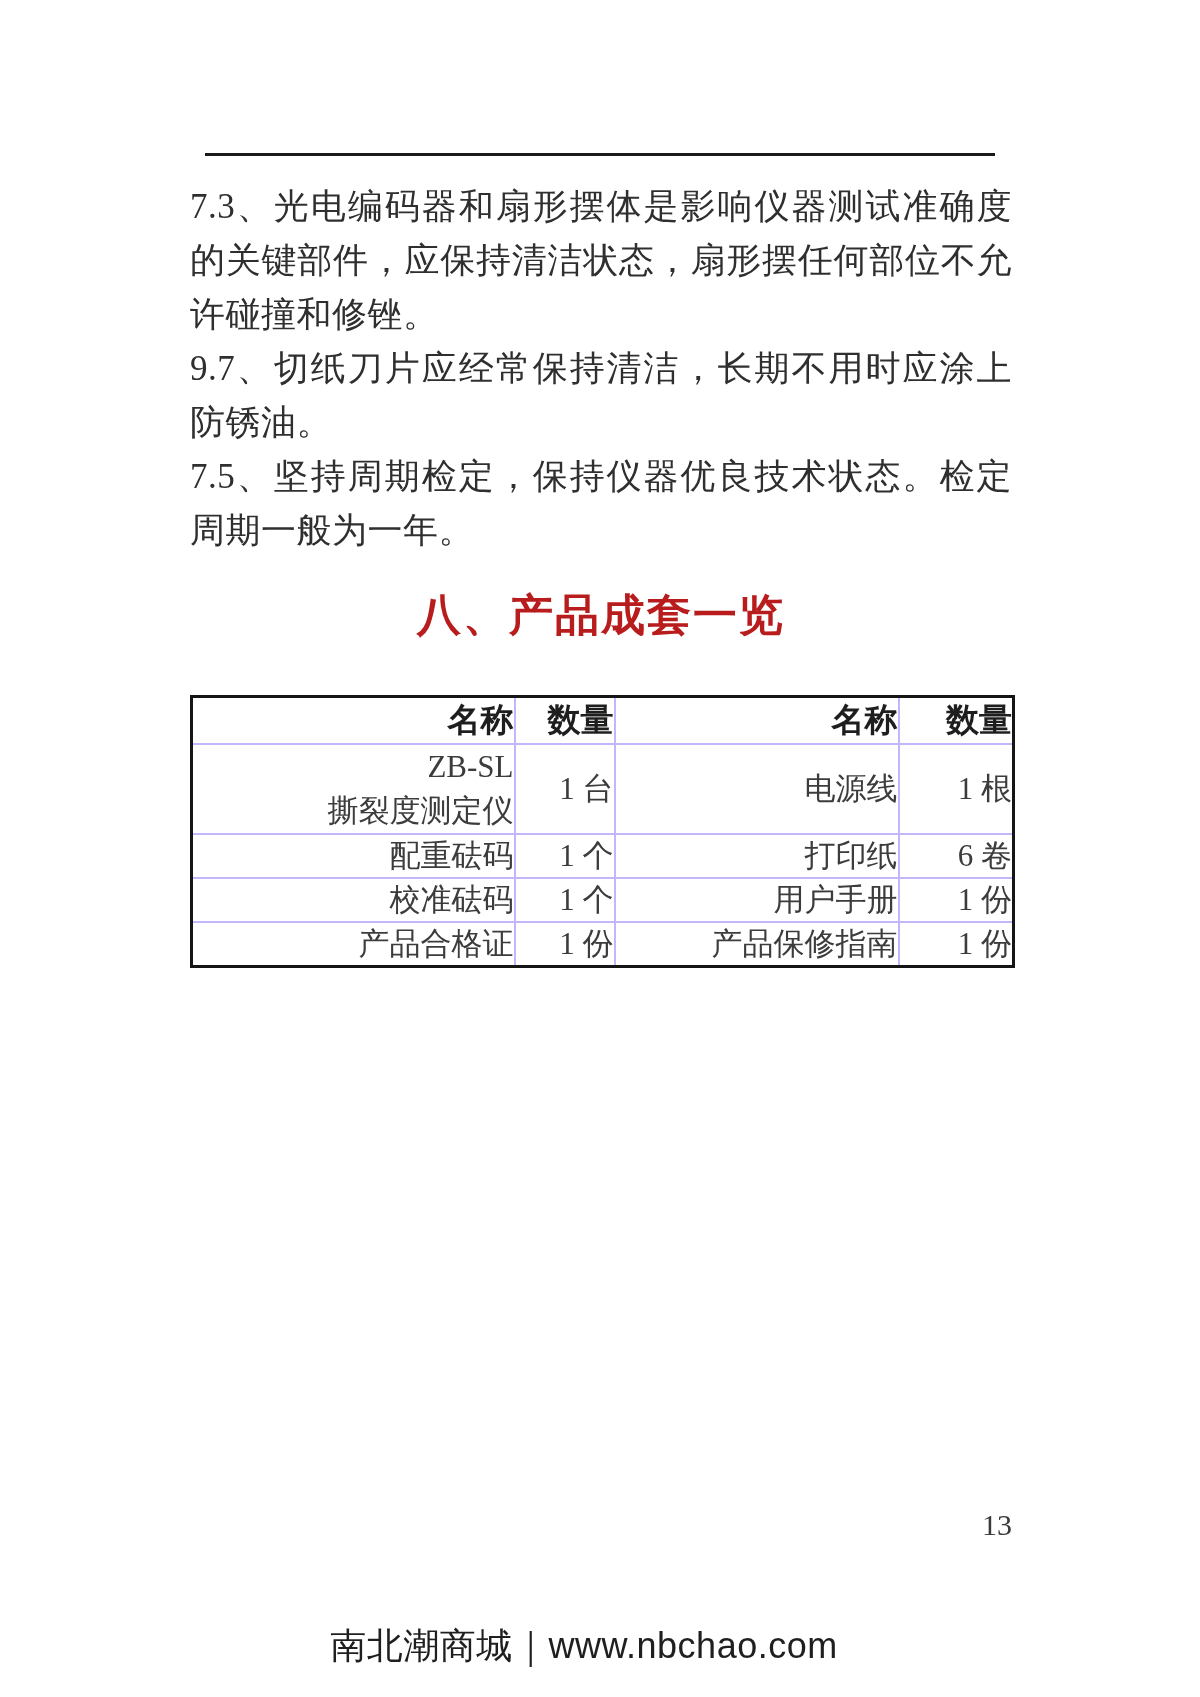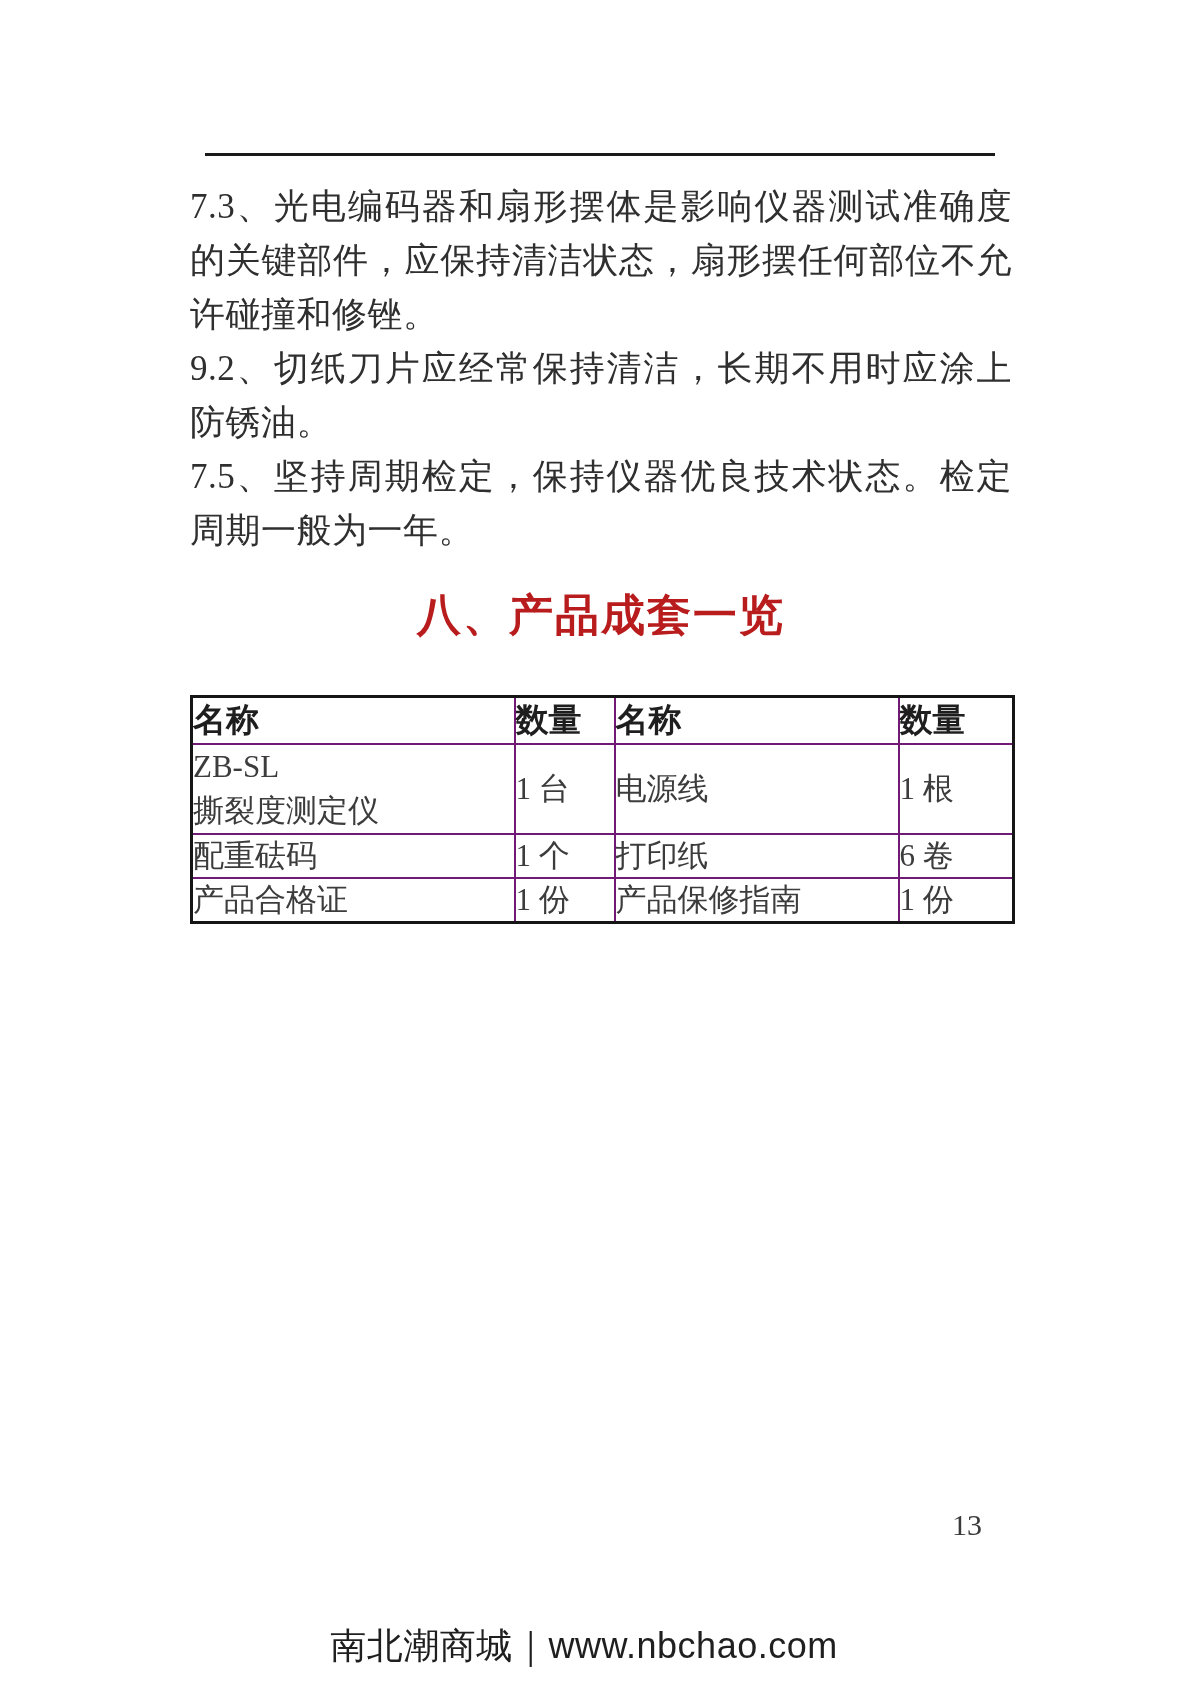--- a/index.html
+++ b/index.html
@@ -46,22 +46,22 @@
     color: #b91c1c;
   }
   table.packing {
     margin-top: 54px;
     border-collapse: collapse;
     table-layout: fixed;
     width: 822px;
     border: 3px solid #151515;
   }
   table.packing th, table.packing td {
-    border: 2px solid #701a75;
-    text-align: left;
+    border: 2px solid #c4b5fd;
+    text-align: right;
     vertical-align: middle;
     padding: 0;
   }
   table.packing th {
     font-size: 33px;
     font-weight: bold;
     color: #1e1e1e;
   }
   table.packing td {
     font-size: 31px;
@@ -69,21 +69,21 @@
   }
   tr.hdr { height: 45px; }
   tr.r-tall { height: 89px; }
   tr.r { height: 32px; }
   .cell-multiline { white-space: pre-line; line-height: 44px; }
   .page-number {
     position: absolute;
     top: 1508px;
     left: 952px;
     width: 60px;
-    text-align: left;
+    text-align: right;
     font-size: 30px;
     color: #3a3a3a;
   }
   .footer {
     position: absolute;
     top: 1622px;
     left: 0;
     width: 1168px;
     text-align: center;
     font-family: "Liberation Sans", "DejaVu Sans", sans-serif;
@@ -94,21 +94,21 @@
 </style>
 </head>
 <body>
 
 <div class="page">
 
   <div class="top-rule"></div>
 
   <div class="content">
     <p class="para">7.3、光电编码器和扇形摆体是影响仪器测试准确度的关键部件，应保持清洁状态，扇形摆任何部位不允许碰撞和修锉。</p>
-    <p class="para">9.2、切纸刀片应经常保持清洁，长期不用时应涂上防锈油。</p>
+    <p class="para">9.7、切纸刀片应经常保持清洁，长期不用时应涂上防锈油。</p>
     <p class="para">7.5、坚持周期检定，保持仪器优良技术状态。检定周期一般为一年。</p>
 
     <h2 class="heading">八、产品成套一览</h2>
 
     <table class="packing">
       <colgroup>
         <col style="width:323px">
         <col style="width:100px">
         <col style="width:284px">
         <col style="width:115px">
@@ -129,20 +129,26 @@
           <td>电源线</td>
           <td>1 根</td>
         </tr>
         <tr class="r">
           <td>配重砝码</td>
           <td>1 个</td>
           <td>打印纸</td>
           <td>6 卷</td>
         </tr>
         <tr class="r">
+          <td>校准砝码</td>
+          <td>1 个</td>
+          <td>用户手册</td>
+          <td>1 份</td>
+        </tr>
+        <tr class="r">
           <td>产品合格证</td>
           <td>1 份</td>
           <td>产品保修指南</td>
           <td>1 份</td>
         </tr>
       </tbody>
     </table>
   </div>
 
   <div class="page-number">13</div>

